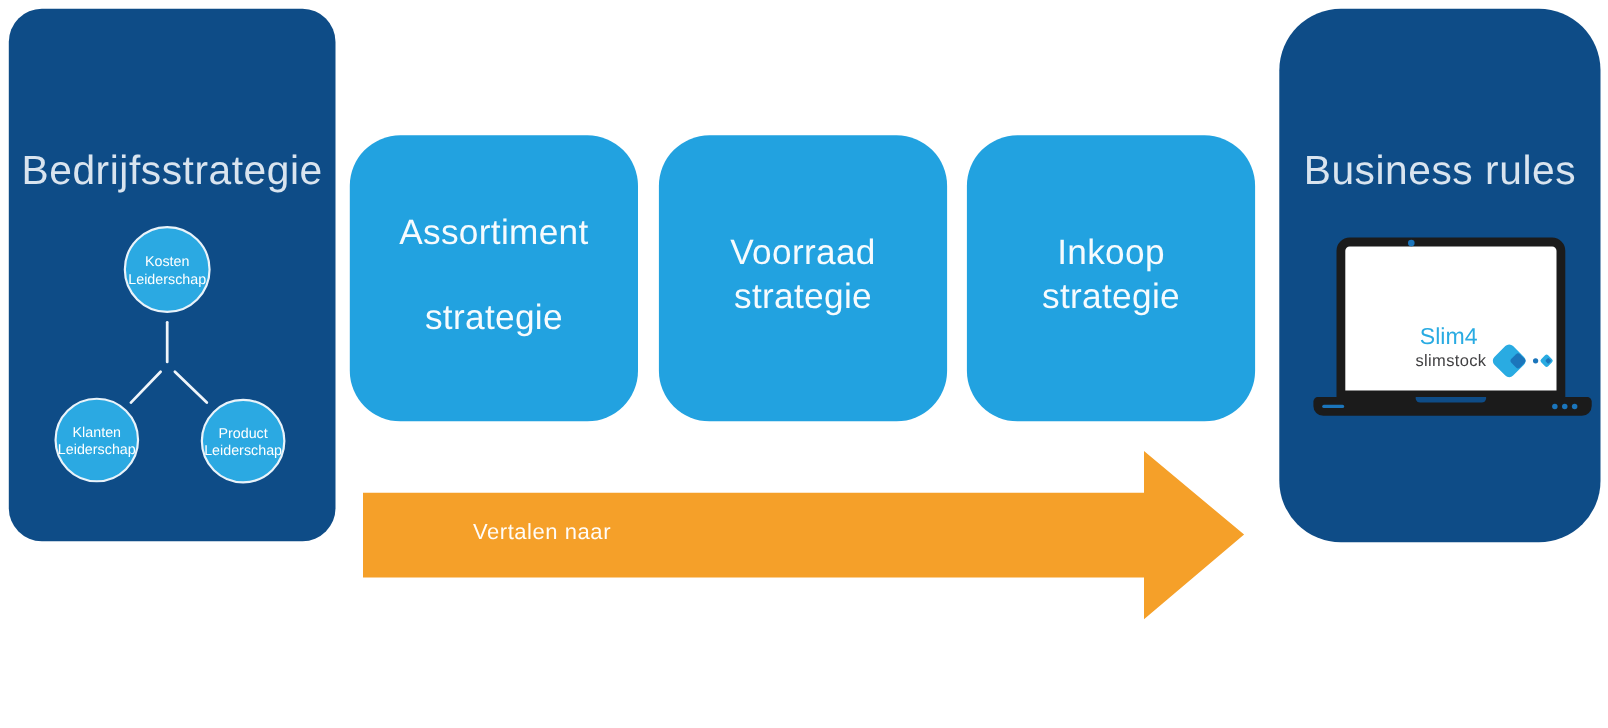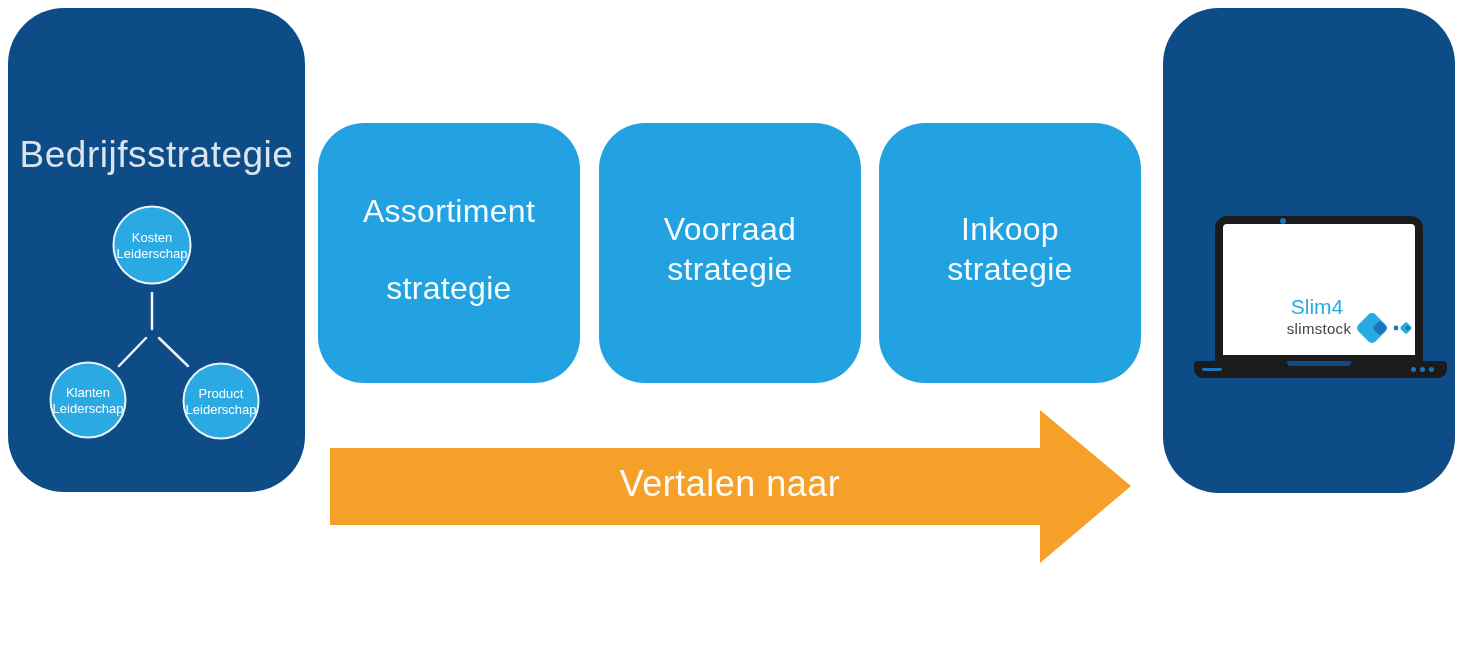--- a/index.html
+++ b/index.html
@@ -8,21 +8,21 @@
     width:1462px;height:662px;
     background:#ffffff;
     overflow:hidden;
     font-family:"Liberation Sans","DejaVu Sans",sans-serif;
   }
   .panel{
     position:absolute;
     background:var(--dark-blue);
     border-radius:56px;
   }
-  .panel.left{left:8px;top:8px;width:297px;height:484px;}
+  .panel.left{left:8px;top:8px;width:297px;height:484px;border-radius:30px;}
   .panel.right{left:1163px;top:8px;width:292px;height:485px;}
   .panel-title{
     position:absolute;top:126px;left:0;width:100%;
     text-align:center;
     font-size:37px;font-weight:300;letter-spacing:0.5px;
     color:var(--title-text);
     white-space:nowrap;
   }
   .org{position:absolute;left:0;top:0;}
   .org text{
@@ -38,23 +38,23 @@
     font-size:32px;font-weight:300;letter-spacing:0.3px;
     line-height:40px;text-align:center;
     padding-bottom:8px;box-sizing:border-box;
   }
   .sbox.b1{left:318px;gap:37px;}
   .sbox.b2{left:599px;}
   .sbox.b3{left:879px;}
   .arrow-svg{position:absolute;left:0;top:0;width:1462px;height:662px;pointer-events:none;}
   .arrow-label{
     position:absolute;left:430px;top:464px;width:600px;height:40px;
-    text-align:center;line-height:40px;
+    line-height:40px;
     color:rgba(255,255,255,0.97);
-    font-size:36px;font-weight:300;letter-spacing:0.5px;
+    font-size:20px;font-weight:300;letter-spacing:0.5px;
     white-space:nowrap;
   }
   
   .laptop{position:absolute;left:4px;top:0;width:292px;height:485px;}
   .lap-screen{
     position:absolute;left:48px;top:208px;width:208px;height:147px;
     box-sizing:border-box;
     background:#ffffff;
     border:8px solid var(--laptop-frame);
     border-radius:12px 12px 2px 2px;
@@ -137,20 +137,21 @@
     <span>Inkoop</span>
     <span>strategie</span>
   </div>
 
   <svg class="arrow-svg" width="1462" height="662" viewBox="0 0 1462 662">
     <polygon points="330,448 1040,448 1040,410 1131,486 1040,563 1040,525 330,525" style="fill:var(--orange)"></polygon>
   </svg>
   <div class="arrow-label">Vertalen naar</div>
 
   <div class="panel right">
+    <div class="panel-title">Business rules</div>
     <div class="laptop">
       <div class="lap-screen"></div>
       <div class="webcam"></div>
       <div class="slim4">Slim4</div>
       <div class="slimstock">slimstock</div>
       <svg class="diamonds" width="70" height="40" viewBox="0 0 70 40">
         <rect x="-12" y="-12" width="24" height="24" rx="5" transform="translate(19,20) rotate(45)" style="fill:var(--logo-blue)"></rect>
         <rect x="-5.5" y="-5.5" width="11" height="11" rx="2.5" transform="translate(27,20) rotate(45)" style="fill:var(--logo-dark-blue)"></rect>
         <circle cx="43" cy="20" r="2.4" style="fill:var(--logo-dark-blue)"></circle>
         <rect x="-4.5" y="-4.5" width="9" height="9" rx="2" transform="translate(53,20) rotate(45)" style="fill:var(--logo-blue)"></rect>

